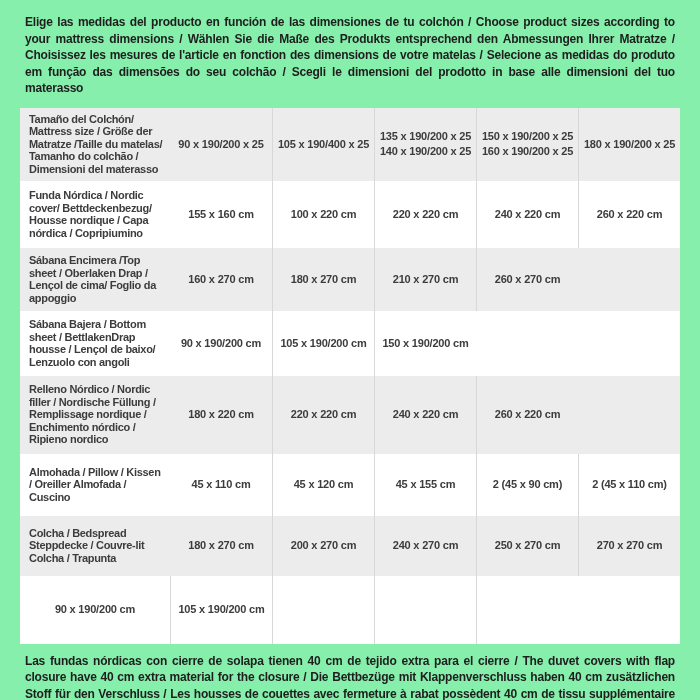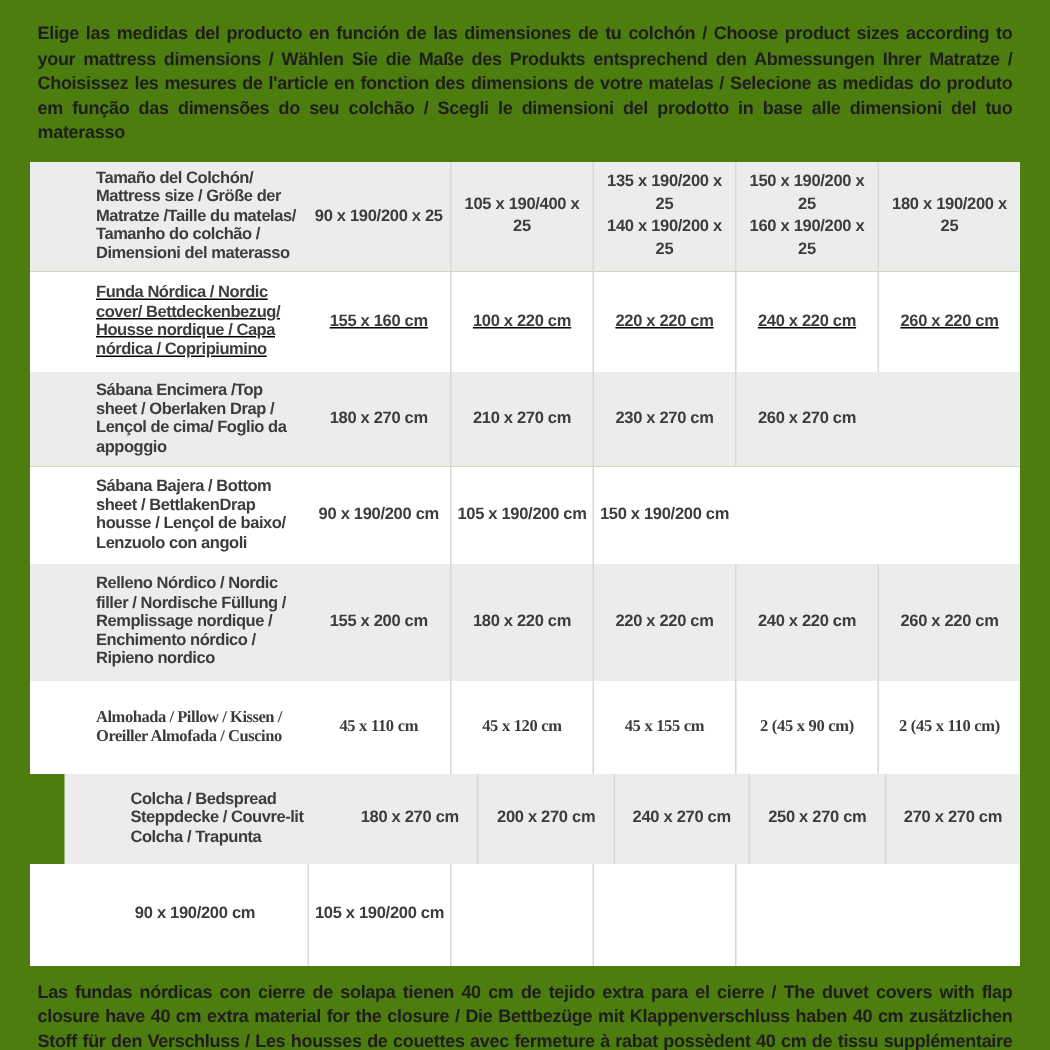--- a/index.html
+++ b/index.html
@@ -1,20 +1,20 @@
 <!DOCTYPE html>
 <html><head>
 <meta charset="utf-8">
 <style>
   html, body { margin: 0; padding: 0; background: #ffffff; }
   .page {
     position: relative;
     width: 700px;
     height: 700px;
-    background: #4d7c0f;
+    background: #86efac;
     font-family: "Liberation Sans", sans-serif;
     box-sizing: border-box;
     padding: 14px 25px 0 25px;
     overflow: hidden;
   }
   .intro, .footnote {
     margin: 0;
     font-size: 12px;
     font-weight: bold;
     line-height: 16.5px;
@@ -24,31 +24,30 @@
   }
   .size-table {
     width: 660px;
     margin-left: -5px;
     margin-top: 11px;
   }
   .trow {
     display: grid;
     grid-template-columns: 150px repeat(5, 1fr);
     align-items: stretch;
-    padding-left: 35px;
   }
   .trow:nth-child(odd) { background: #ececec; }
   .trow:nth-child(even) { background: #ffffff; }
   .trow:nth-child(1) { min-height: 73px; }
-  .trow:nth-child(2) { min-height: 67px; text-decoration: underline; }
+  .trow:nth-child(2) { min-height: 67px; }
   .trow:nth-child(3) { min-height: 63px; }
   .trow:nth-child(4) { min-height: 65px; }
   .trow:nth-child(5) { min-height: 78px; }
-  .trow:nth-child(6) { min-height: 62px; font-family: Liberation Serif, serif; }
-  .trow:nth-child(7) { min-height: 60px; margin-left: 23px; }
+  .trow:nth-child(6) { min-height: 62px; }
+  .trow:nth-child(7) { min-height: 60px; }
   .trow:nth-child(8) { min-height: 68px; }
   .lc {
     display: flex;
     align-items: center;
     padding: 4px 6px 4px 9px;
     font-size: 11px;
     font-weight: bold;
     line-height: 12.5px;
     color: #3c3c3c;
     letter-spacing: -0.3px;
@@ -95,36 +94,35 @@
       <div class="lc">Funda Nórdica /  Nordic cover/ Bettdeckenbezug/ Housse nordique  / Capa nórdica / Copripiumino</div>
       <div class="vc">155 x 160 cm</div>
       <div class="vc">100 x 220 cm</div>
       <div class="vc">220 x 220 cm</div>
       <div class="vc">240 x 220 cm</div>
       <div class="vc">260 x 220 cm</div>
     </div>
 
     <div class="trow">
       <div class="lc">Sábana Encimera /Top sheet / Oberlaken Drap / Lençol de cima/ Foglio da appoggio</div>
+      <div class="vc">160 x 270 cm</div>
       <div class="vc">180 x 270 cm</div>
       <div class="vc">210 x 270 cm</div>
-      <div class="vc">230 x 270 cm</div>
       <div class="vc">260 x 270 cm</div>
     </div>
 
     <div class="trow">
       <div class="lc">Sábana Bajera / Bottom sheet / BettlakenDrap housse / Lençol de baixo/ Lenzuolo con angoli</div>
       <div class="vc">90 x 190/200 cm</div>
       <div class="vc">105 x 190/200 cm</div>
       <div class="vc">150 x 190/200 cm</div>
     </div>
 
     <div class="trow">
       <div class="lc">Relleno Nórdico / Nordic filler / Nordische Füllung / Remplissage nordique / Enchimento nórdico / Ripieno nordico</div>
-      <div class="vc">155 x 200 cm</div>
       <div class="vc">180 x 220 cm</div>
       <div class="vc">220 x 220 cm</div>
       <div class="vc">240 x 220 cm</div>
       <div class="vc">260 x 220 cm</div>
     </div>
 
     <div class="trow">
       <div class="lc">Almohada  / Pillow / Kissen / Oreiller Almofada / Cuscino</div>
       <div class="vc">45 x 110 cm</div>
       <div class="vc">45 x 120 cm</div>

